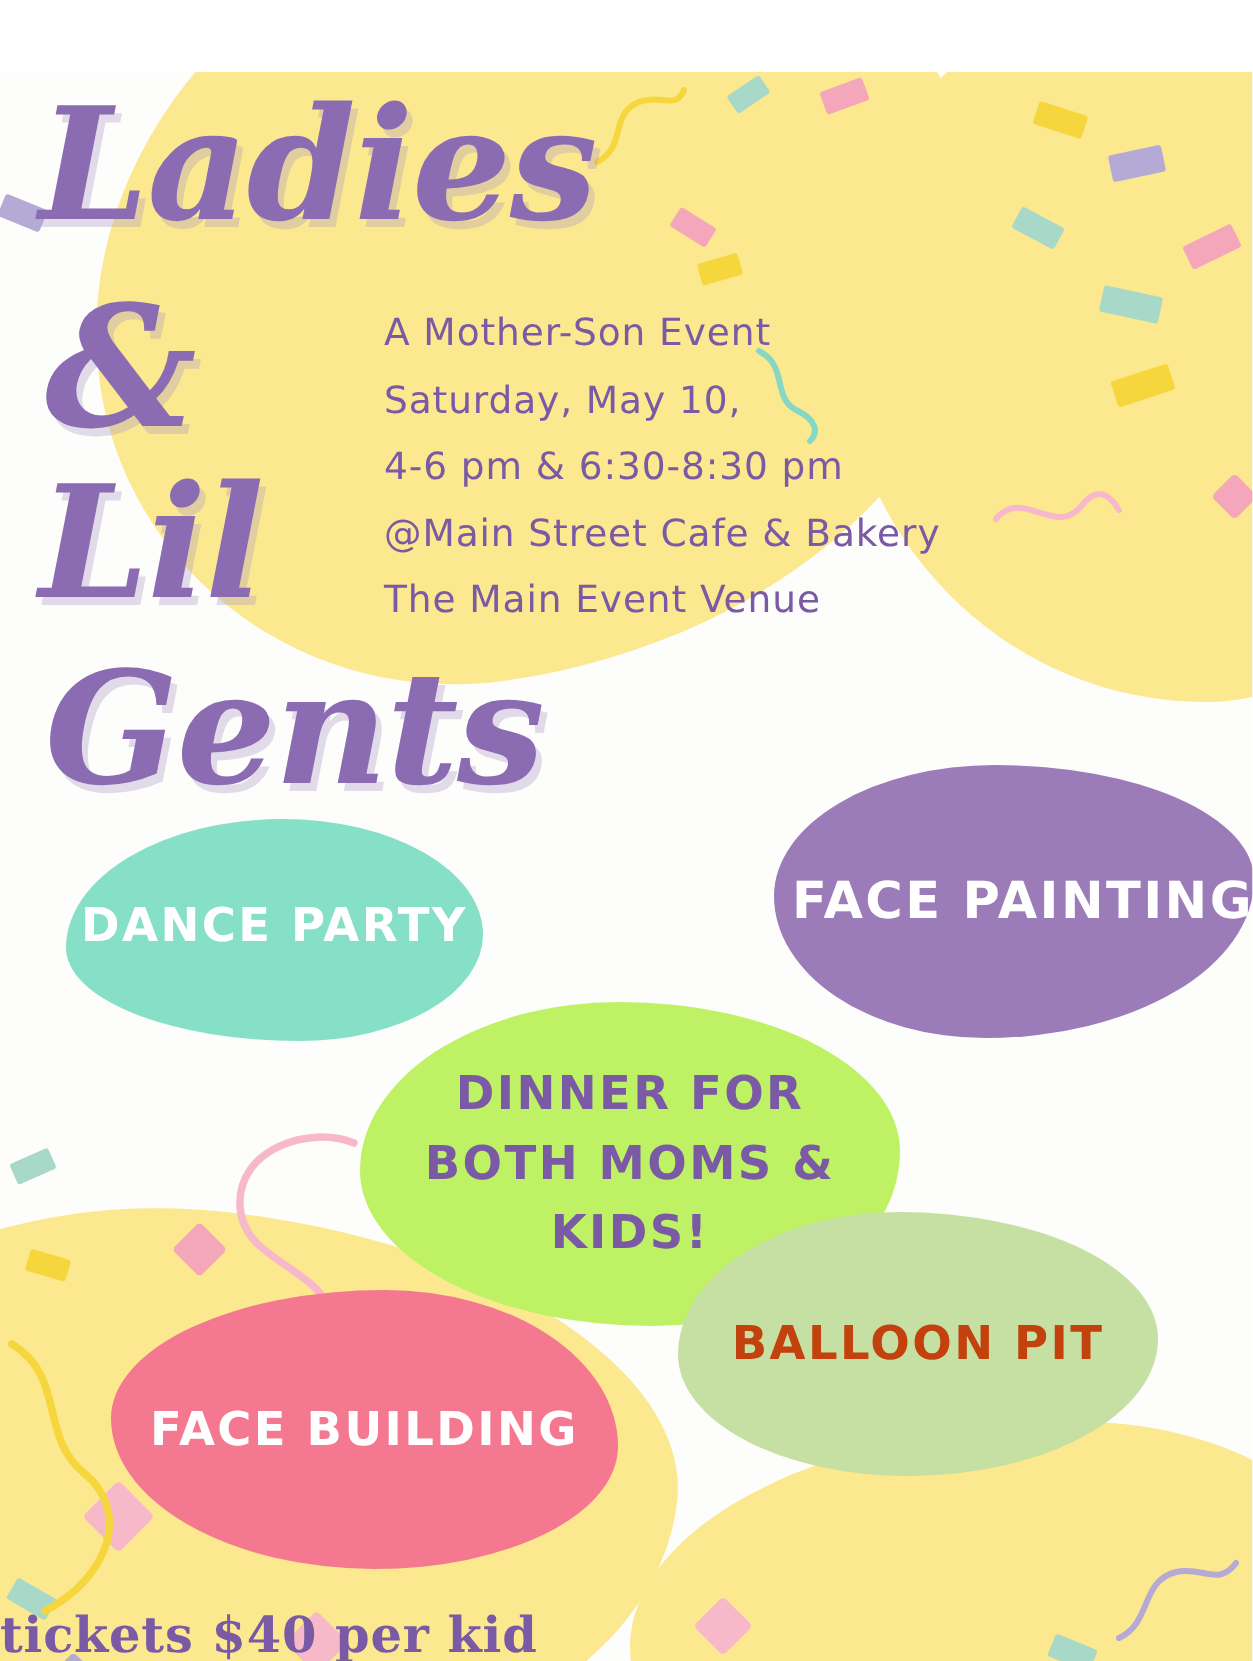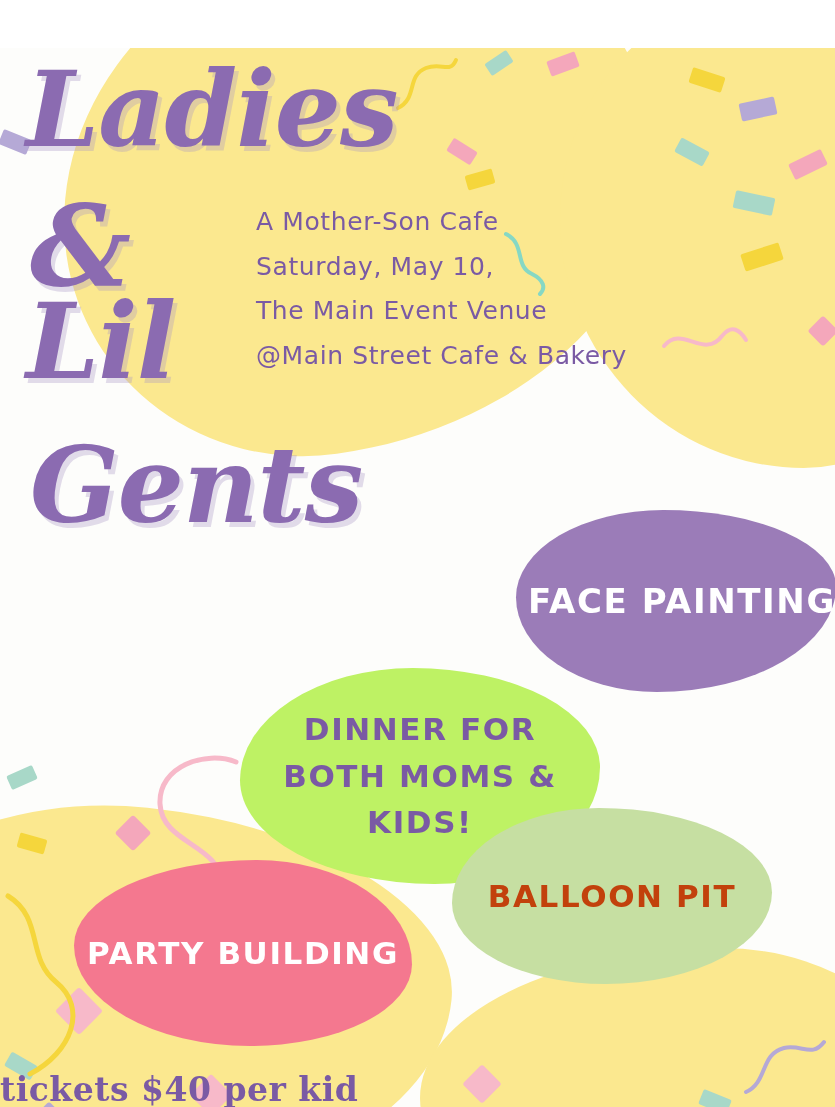--- a/index.html
+++ b/index.html
@@ -79,21 +79,21 @@
     font-family: "DejaVu Serif", serif;
     font-weight: bold;
     font-style: italic;
     color: #8b6bb1;
     line-height: 0.85;
     text-shadow: 4px 5px 0 rgba(168,148,196,0.32);
     letter-spacing: -1px;
   }
   .hl-ladies { left: 26px; top: 18px;  font-size: 104px; }
   .hl-amp    { left: 30px; top: 150px; font-size: 112px; }
-  .hl-lil    { left: 26px; top: 250px; font-size: 104px; }
+  .hl-lil    { left: 26px; top: 270px; font-size: 104px; }
   .hl-gents  { left: 30px; top: 394px; font-size: 104px; text-align: right; }
 
   
   .details {
     position: absolute;
     z-index: 7;
     left: 256px;
     top: 152px;
     color: #7a5aa4;
     font-family: "DejaVu Sans", sans-serif;
@@ -234,34 +234,38 @@
   <svg class="confetti" style="left:740px;top:984px;" width="90" height="70" viewBox="0 0 90 70" fill="none">
     <path d="M6 60 C 28 50, 20 22, 44 16 C 62 12, 72 26, 84 10" stroke="#b5a9d6" stroke-width="4" stroke-linecap="round" fill="none"></path>
   </svg>
 
   <div class="headline hl-ladies">Ladies</div>
   <div class="headline hl-amp">&amp;</div>
   <div class="headline hl-lil">Lil</div>
   <div class="headline hl-gents">Gents</div>
 
   <div class="details">
-    <div>A Mother-Son Cafe</div>
+    <div>A Mother-Son Event</div>
     <div>Saturday, May 10,</div>
+    <div>4-6 pm &amp; 6:30-8:30 pm</div>
+    <div>@Main Street Cafe &amp; Bakery</div>
     <div>The Main Event Venue</div>
-    <div>@Main Street Cafe &amp; Bakery</div>
-  </div>
-
+  </div>
+
+  <div class="act act-dance">
+    <span>DANCE PARTY</span>
+  </div>
   <div class="act act-face">
     <span>FACE PAINTING</span>
   </div>
   <div class="act act-dinner">
     <span>DINNER FOR BOTH MOMS &amp; KIDS!</span>
   </div>
   <div class="act act-lego">
-    <span>PARTY BUILDING</span>
+    <span>FACE BUILDING</span>
   </div>
   <div class="act act-balloon">
     <span>BALLOON PIT</span>
   </div>
 
   <div class="tickets">tickets $40 per kid</div>
 
 </div>
 
 </body></html>

